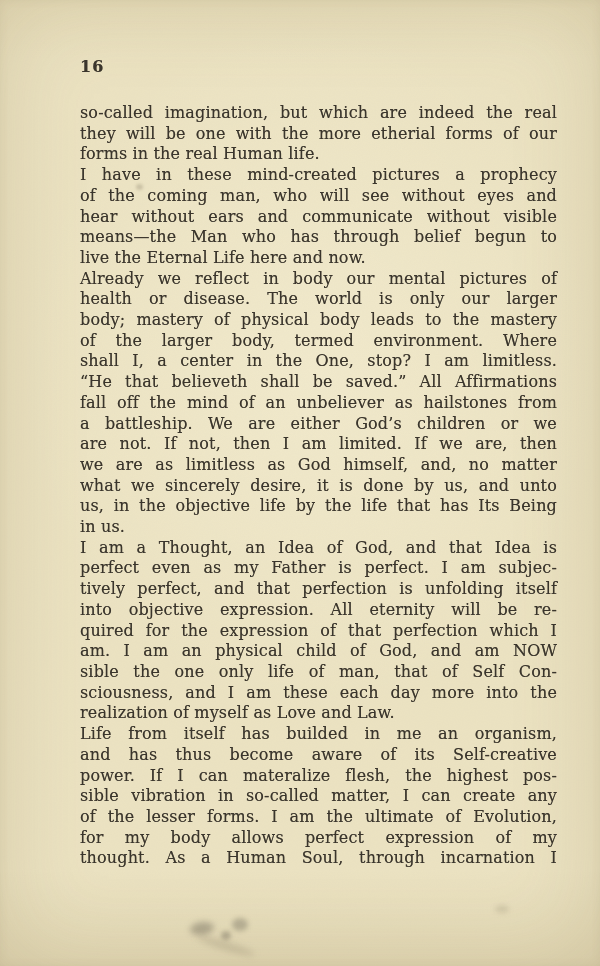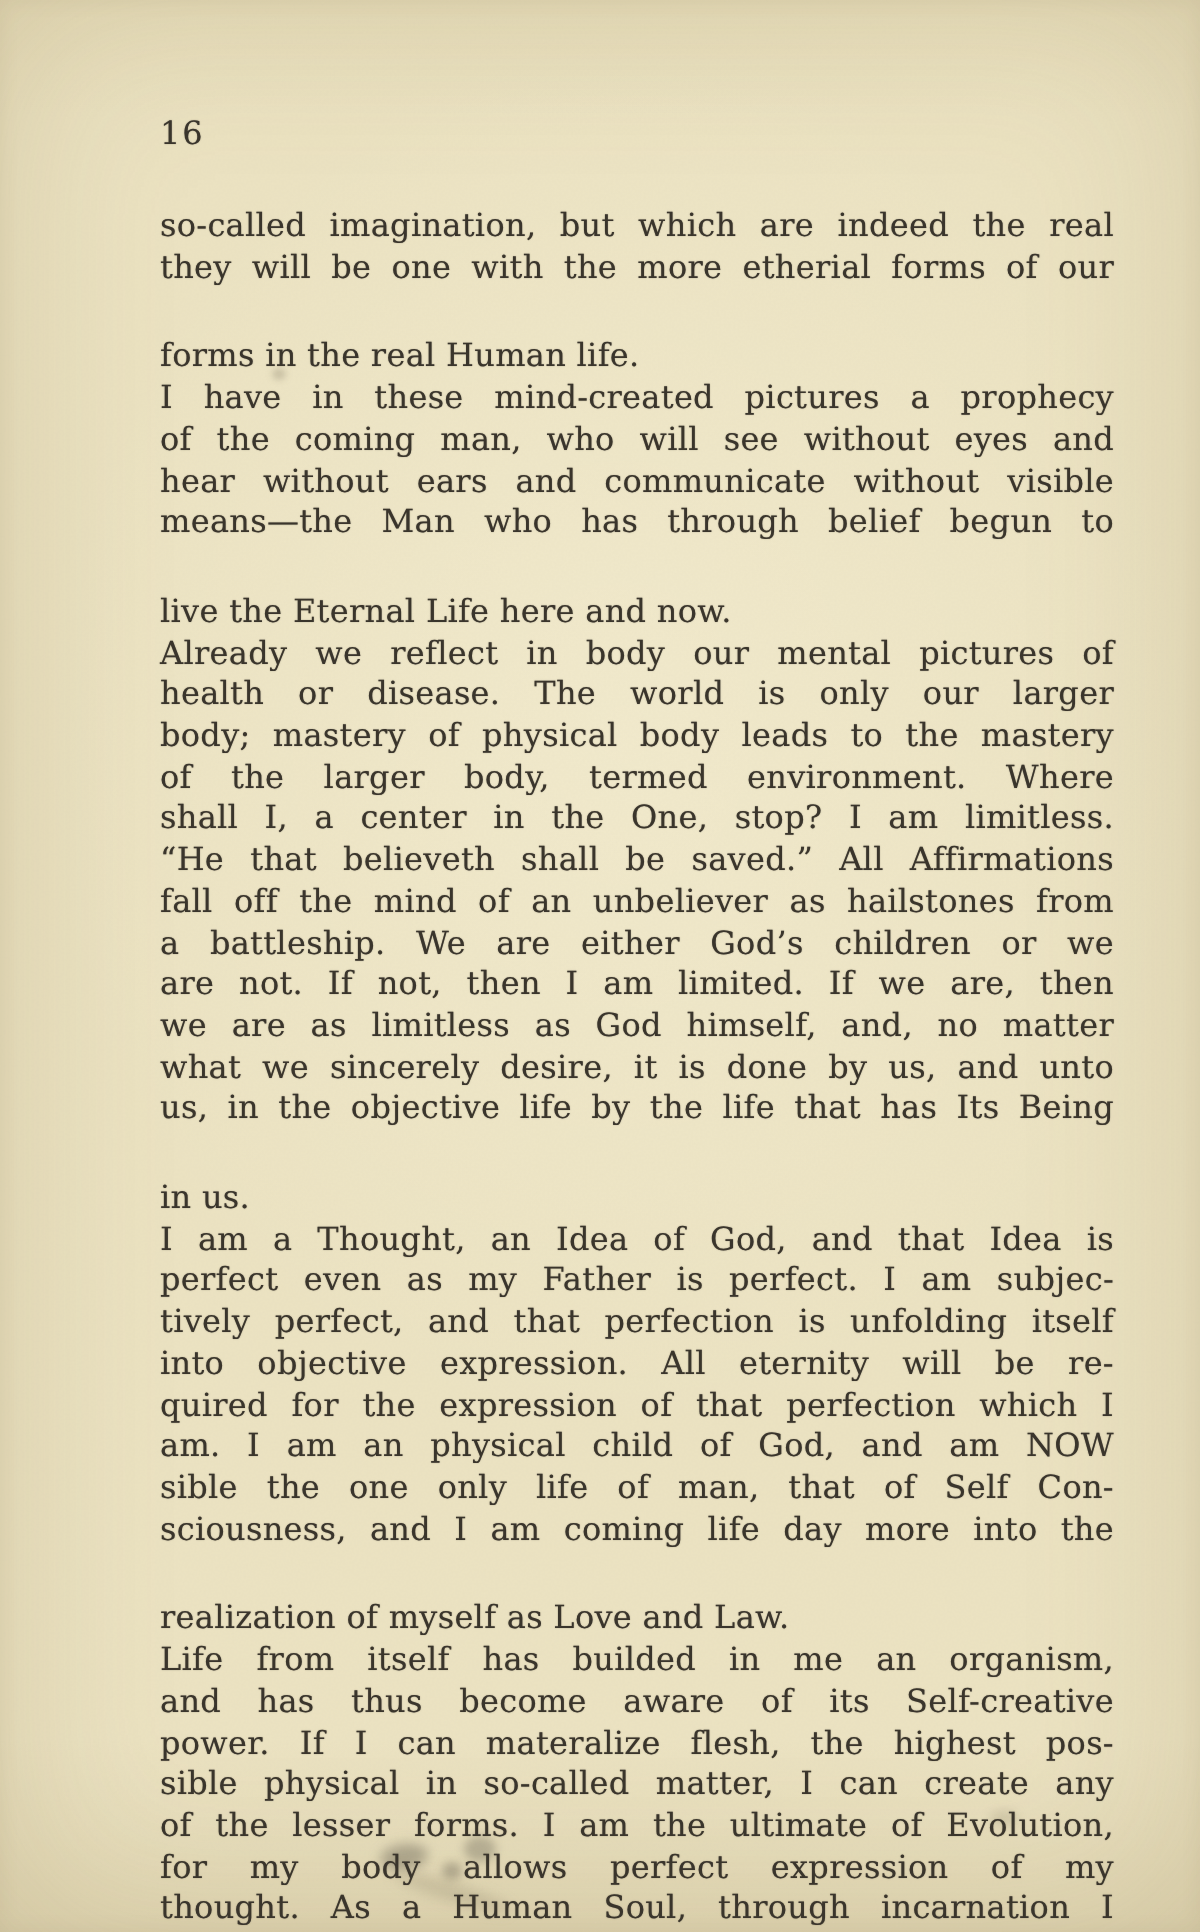--- a/index.html
+++ b/index.html
@@ -41,38 +41,39 @@
     color:var(--ink);
     text-shadow:0 0 0.6px rgba(58,53,44,0.55);
   }
   .running-head{
     display:flex;
     justify-content:space-between;
     align-items:center;
     font-size:16px;
     line-height:20px;
     margin-bottom:26px;
+    font-weight:bold;
   }
   .folio{letter-spacing:1px;}
   .running-title{
     font-style:italic;
     letter-spacing:1.6px;
     word-spacing:6px;
   }
   .body-text{
     font-size:16px;
     line-height:20.7px;
     letter-spacing:0.15px;
   }
   .line{
     text-align:justify;
     text-align-last:justify;
     white-space:normal;
   }
-  .line.flush{text-align-last:left;margin-top:24px;}
+  .line.flush{text-align-last:left;}
 </style>
 </head>
 <body>
 
 <div class="scan">
 
   <svg class="grain" width="600" height="966" xmlns="http://www.w3.org/2000/svg" aria-hidden="true">
     <filter id="paperGrain">
       <feTurbulence type="fractalNoise" baseFrequency="0.85" numOctaves="2" stitchTiles="stitch"></feTurbulence>
       <feColorMatrix type="matrix" values="0 0 0 0 0.44  0 0 0 0 0.40  0 0 0 0 0.30  0 0 0 0.055 0"></feColorMatrix>
@@ -113,25 +114,25 @@
         <div class="line">what we sincerely desire, it is done by us, and unto</div>
         <div class="line">us, in the objective life by the life that has Its Being</div>
         <div class="line flush">in us.</div>
         <div class="line">I am a Thought, an Idea of God, and that Idea is</div>
         <div class="line">perfect even as my Father is perfect.  I am subjec-</div>
         <div class="line">tively perfect, and that perfection is unfolding itself</div>
         <div class="line">into objective expression.  All eternity will be re-</div>
         <div class="line">quired for the expression of that perfection which I</div>
         <div class="line">am.  I am an physical child of God, and am NOW</div>
         <div class="line">sible the one only life of man, that of Self Con-</div>
-        <div class="line">sciousness, and I am coming life day more into the</div>
+        <div class="line">sciousness, and I am these each day more into the</div>
         <div class="line flush">realization of myself as Love and Law.</div>
         <div class="line">Life from itself has builded in me an organism,</div>
         <div class="line">and has thus become aware of its Self-creative</div>
         <div class="line">power.  If I can materalize flesh, the highest pos-</div>
-        <div class="line">sible physical in so-called matter, I can create any</div>
+        <div class="line">sible vibration in so-called matter, I can create any</div>
         <div class="line">of the lesser forms.  I am the ultimate of Evolution,</div>
         <div class="line">for my body allows perfect expression of my</div>
         <div class="line">thought.  As a Human Soul, through incarnation I</div>
       </main>
   </div>
 
 </div>
 
 </body></html>

